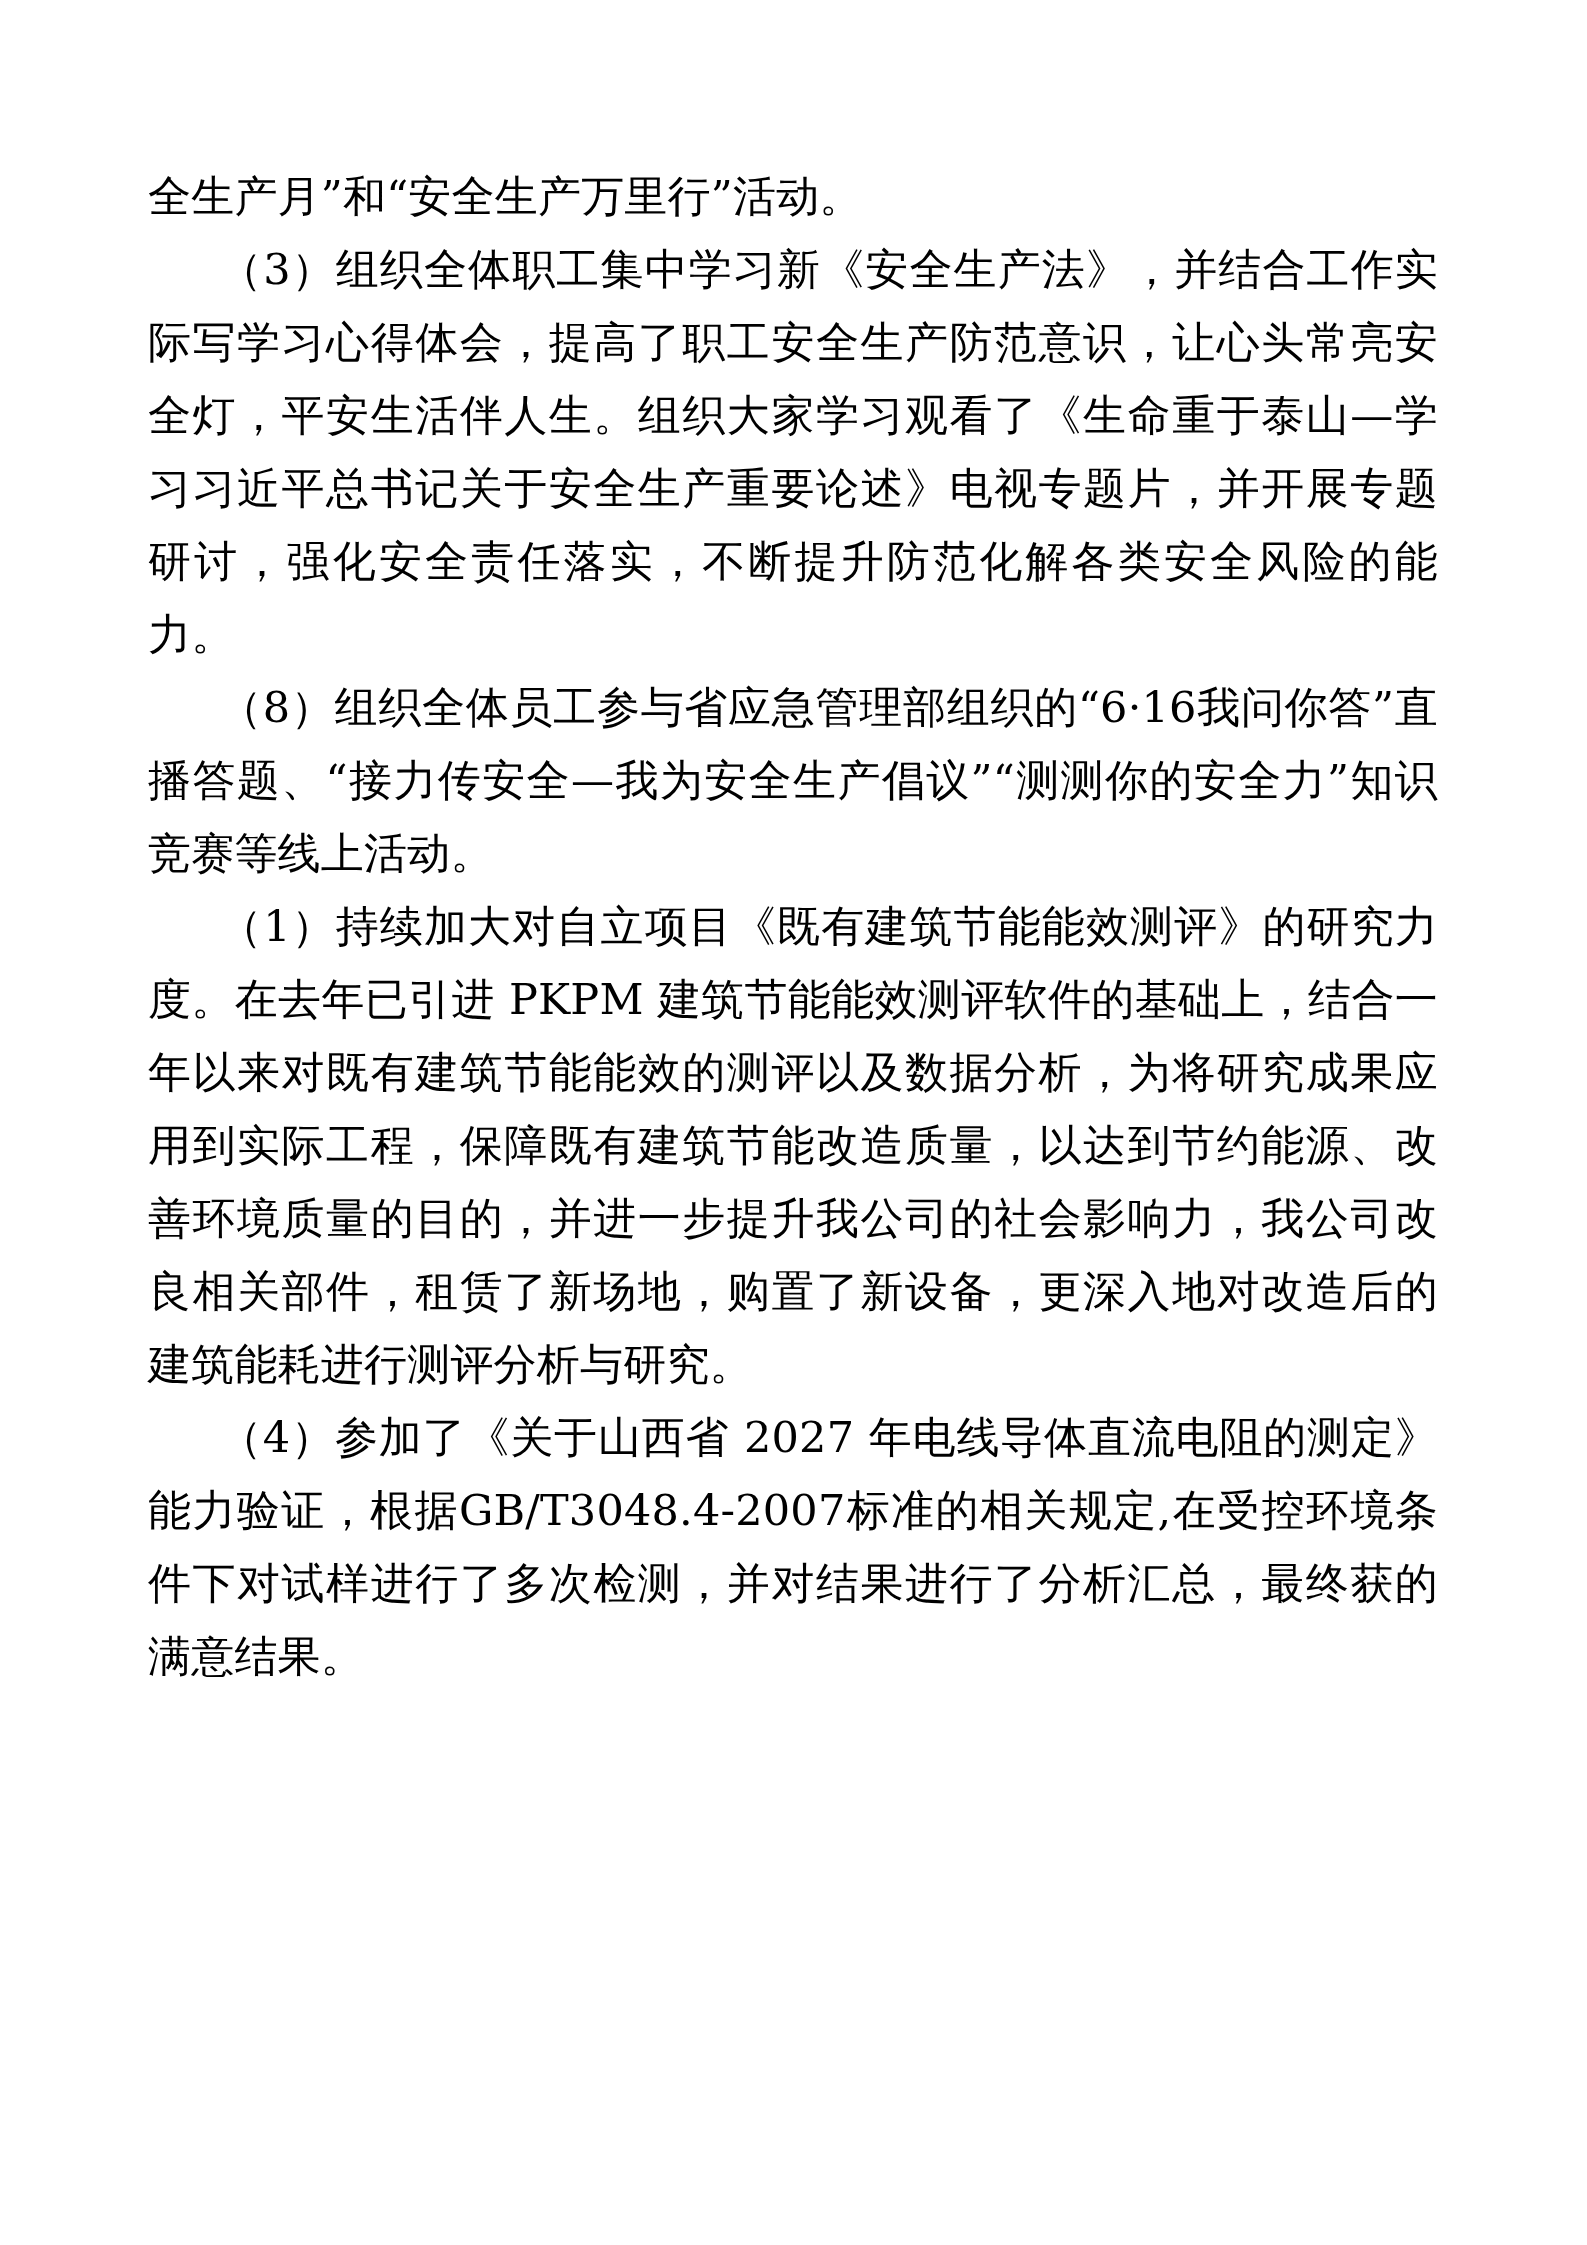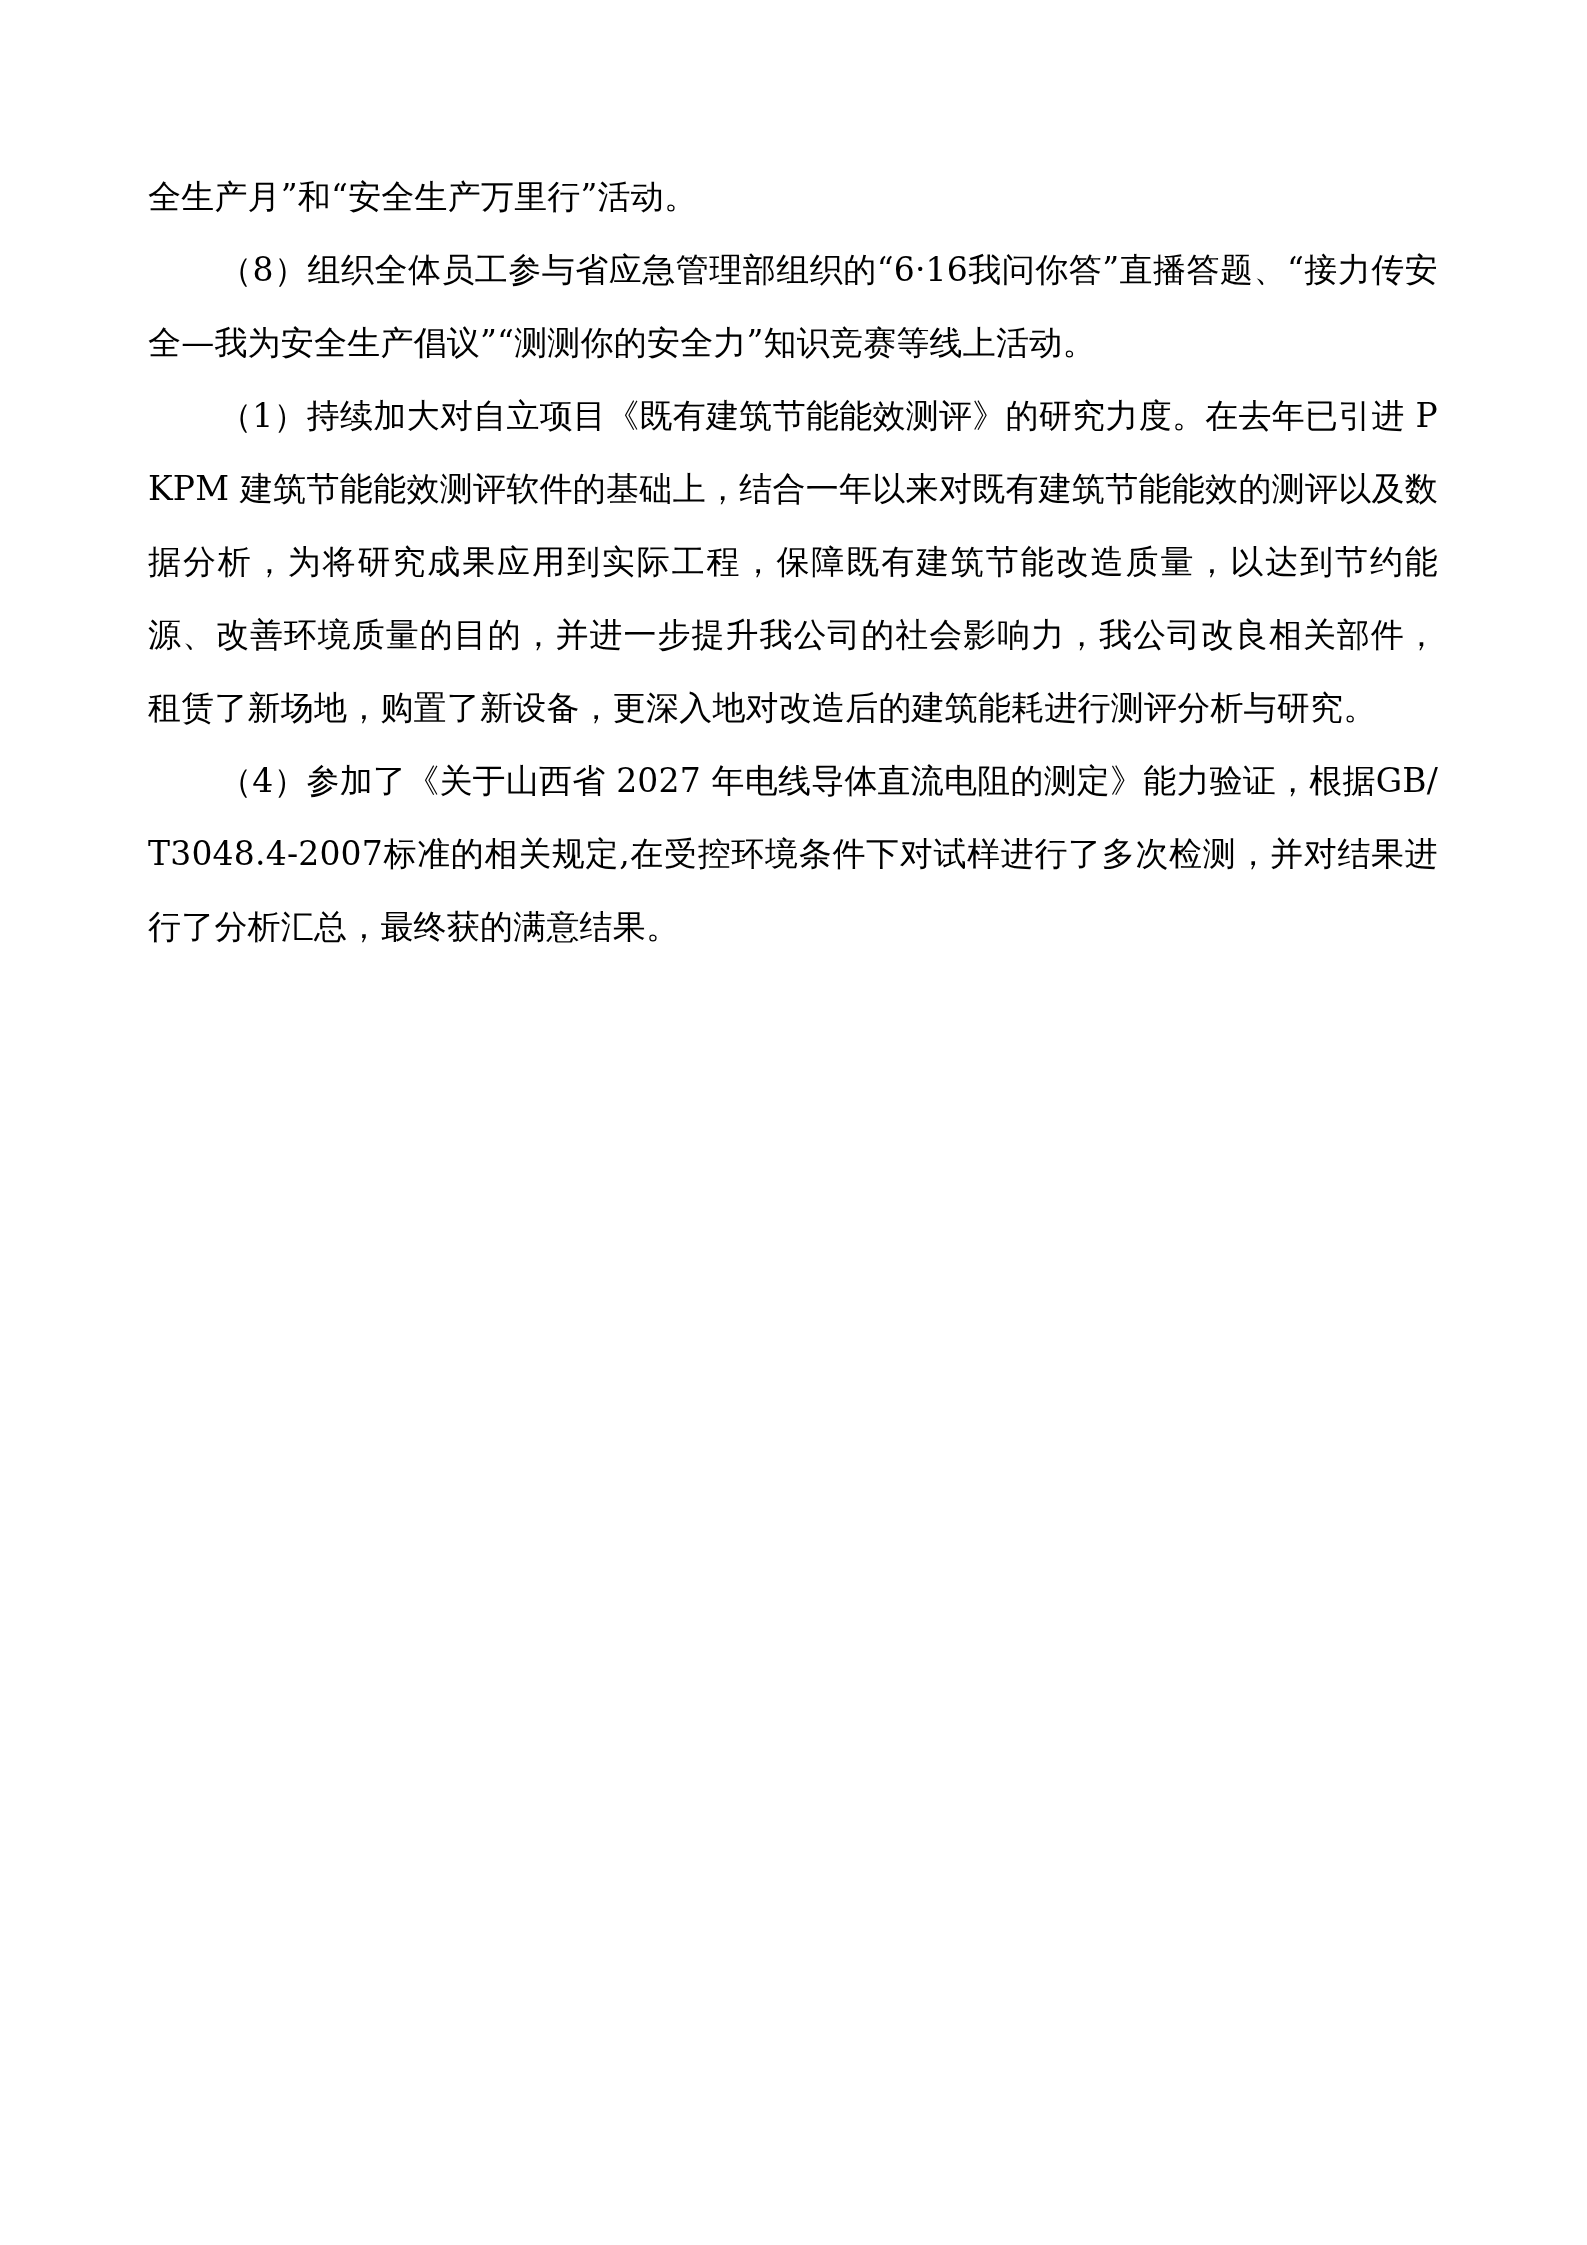--- a/index.html
+++ b/index.html
@@ -20,37 +20,38 @@
     height: 2245px;
     box-sizing: border-box;
     padding: 160px 148px 120px 148px;
     background: #ffffff;
   }
   .doc-body {
     width: 1290px;
   }
   p.para {
     margin: 0 0 0 0;
-    font-size: 33px;
+    font-size: 43px;
     line-height: 73px;
     text-align: justify;
     text-justify: inter-ideograph;
     letter-spacing: 0.2px;
     word-break: break-all;
   }
   p.indent {
     text-indent: 71px;
   }
   p.cont {
     text-indent: 0;
   }
 </style>
 </head>
 <body>
 
 <div class="page">
   <div class="doc-body">
     <p class="para cont">全生产月”和“安全生产万里行”活动。</p>
+    <p class="para indent">（3）组织全体职工集中学习新《安全生产法》，并结合工作实际写学习心得体会，提高了职工安全生产防范意识，让心头常亮安全灯，平安生活伴人生。组织大家学习观看了《生命重于泰山—学习习近平总书记关于安全生产重要论述》电视专题片，并开展专题研讨，强化安全责任落实，不断提升防范化解各类安全风险的能力。</p>
     <p class="para indent">（8）组织全体员工参与省应急管理部组织的“6·16我问你答”直播答题、“接力传安全—我为安全生产倡议”“测测你的安全力”知识竞赛等线上活动。</p>
     <p class="para indent">（1）持续加大对自立项目《既有建筑节能能效测评》的研究力度。在去年已引进 PKPM 建筑节能能效测评软件的基础上，结合一年以来对既有建筑节能能效的测评以及数据分析，为将研究成果应用到实际工程，保障既有建筑节能改造质量，以达到节约能源、改善环境质量的目的，并进一步提升我公司的社会影响力，我公司改良相关部件，租赁了新场地，购置了新设备，更深入地对改造后的建筑能耗进行测评分析与研究。</p>
     <p class="para indent">（4）参加了《关于山西省 2027 年电线导体直流电阻的测定》能力验证，根据GB/T3048.4-2007标准的相关规定,在受控环境条件下对试样进行了多次检测，并对结果进行了分析汇总，最终获的满意结果。</p>
   </div>
 </div>
 
 </body></html>

